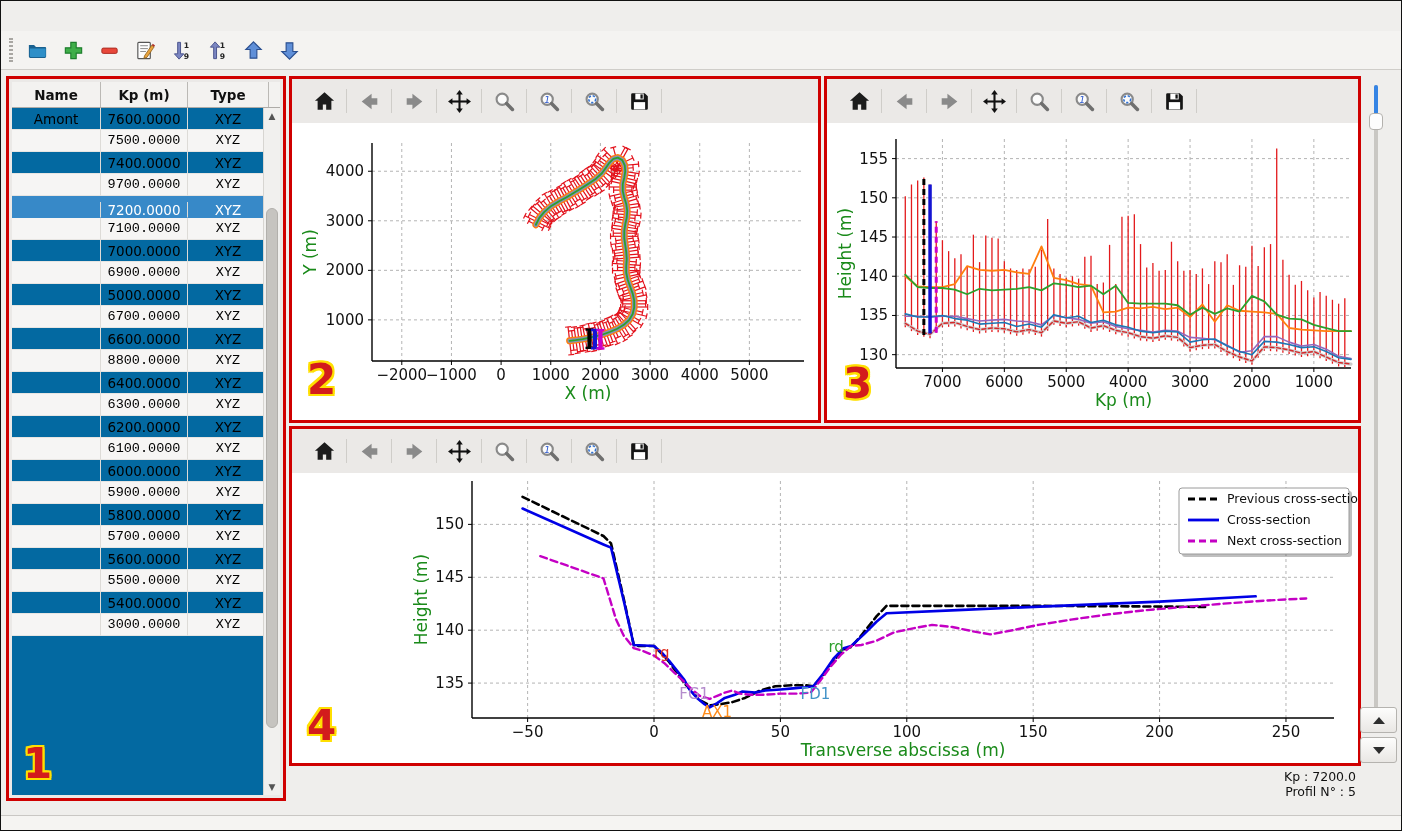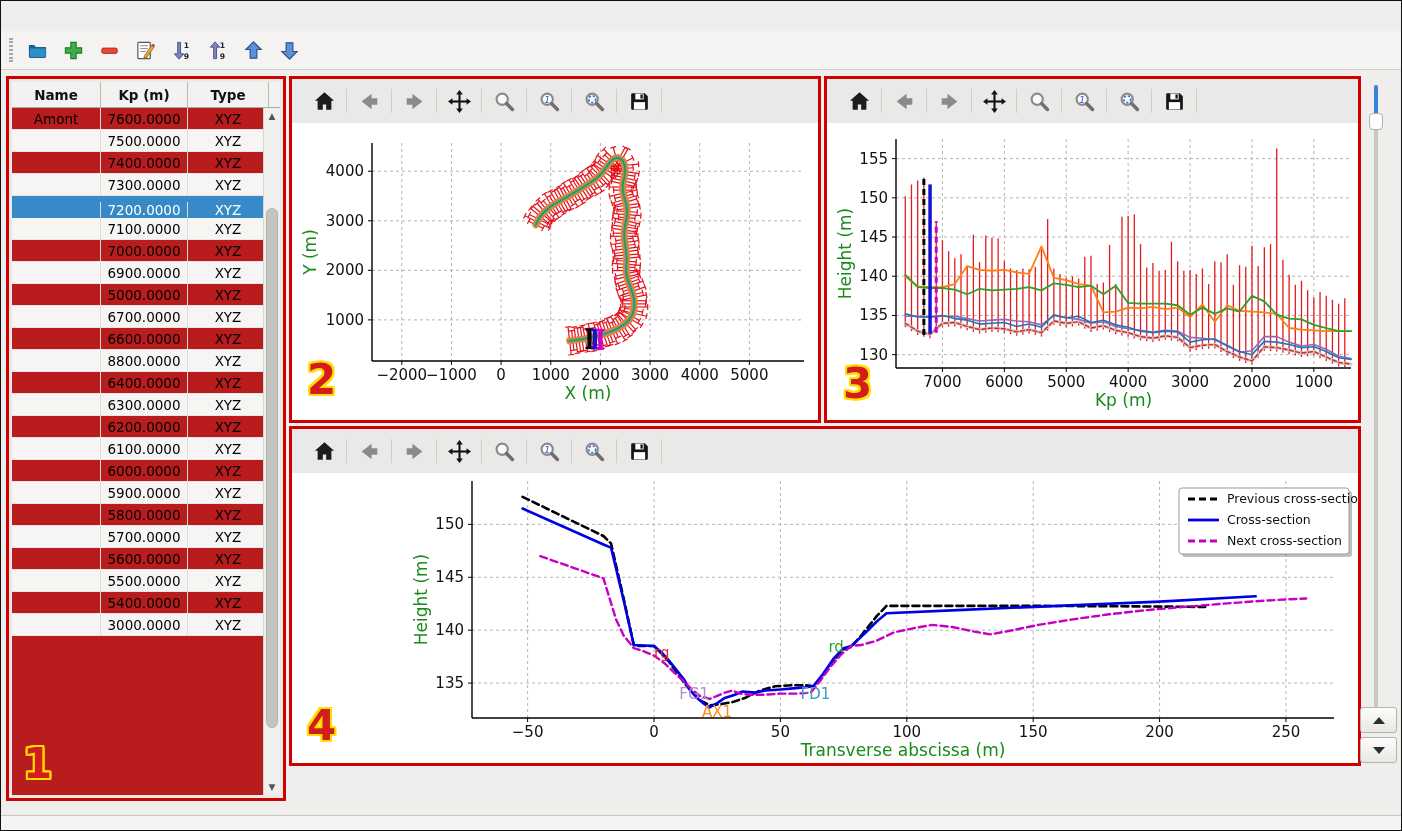--- a/index.html
+++ b/index.html
@@ -14,26 +14,26 @@
             background:#8874c0;color:#fff;font-size:13px;line-height:22px;text-align:center;cursor:pointer;}
   
   #maintb{position:absolute;left:0;top:30px;width:100%;height:39px;background:#f4f3f1;
           border-bottom:1px solid #cfcdc9;display:flex;align-items:center;padding-left:6px;}
   .grip{width:4px;height:24px;border-left:2px dotted #a9a7a3;border-right:2px dotted #a9a7a3;margin:0 6px 0 2px;}
   .tbtn{width:26px;height:26px;margin:0 5px;display:flex;align-items:center;justify-content:center;}
   .tbtn svg{width:23px;height:23px;}
   
   .rpanel{position:absolute;border:3px solid #cf0000;background:#ebe9e7;}
   
-  #tablewrap{position:absolute;left:3px;top:3px;right:3px;bottom:3px;background:#b91c1c;overflow:hidden;}
+  #tablewrap{position:absolute;left:3px;top:3px;right:3px;bottom:3px;background:#0369a1;overflow:hidden;}
   .thead{display:flex;height:26px;background:#f3f2f0;border-bottom:1px solid #aeaca8;}
   .th{font-size:13.5px;font-weight:bold;display:flex;align-items:center;justify-content:center;
       border-right:1px solid #bbb9b5;color:#111;}
   .trow{display:flex;height:22px;}
-  .trow.stripe{background:#f6f5f4;}
+  .trow.stripe{background:#f6f5f4;font-family:Liberation Mono, monospace;}
   .trow.selected{background:#3789c8;color:#fff;}
   .td{font-size:13.5px;display:flex;align-items:center;justify-content:center;
       border-right:1px solid #dddbd7;border-bottom:1px solid #e7e5e2;}
   .trow.selected .td{border-bottom:1px solid #3789c8;margin-top:6px;}
   .c-name{width:89px;}.c-kp{width:87px;}.c-type{width:81px;}
   
   #tscroll{position:absolute;right:0;top:26px;bottom:0;width:17px;background:#f1f0ee;border-left:1px solid #d7d5d1;}
   .sarrow{position:absolute;left:0;width:16px;height:16px;color:#555;font-size:9px;text-align:center;line-height:16px;}
   #tthumb{position:absolute;left:2px;width:12px;border-radius:6px;background:#c6c4c0;border:1px solid #b2b0ac;}
   
@@ -137,21 +137,21 @@
             <div class="td c-kp">7500.0000</div>
             <div class="td c-type">XYZ</div>
           </div>
           <div class="trow">
             <div class="td c-name"></div>
             <div class="td c-kp">7400.0000</div>
             <div class="td c-type">XYZ</div>
           </div>
           <div class="trow stripe">
             <div class="td c-name"></div>
-            <div class="td c-kp">7300.0000</div>
+            <div class="td c-kp">9700.0000</div>
             <div class="td c-type">XYZ</div>
           </div>
           <div class="trow selected">
             <div class="td c-name"></div>
             <div class="td c-kp">7200.0000</div>
             <div class="td c-type">XYZ</div>
           </div>
           <div class="trow stripe">
             <div class="td c-name"></div>
             <div class="td c-kp">7100.0000</div>
@@ -1043,15 +1043,19 @@
     <div class="fill"></div>
     <div class="handle"></div>
   </div>
   <div class="spin" style="top:706px;">
       <div class="tri-up"></div>
     </div>
   <div class="spin" style="top:736px;">
       <div class="tri-dn"></div>
     </div>
 
+  <div id="footer-info">
+    <div>Kp : 7200.0</div>
+    <div>Profil N° : 5</div>
+  </div>
 
   <div id="statusbar"></div>
 </div>
 
 </body></html>

